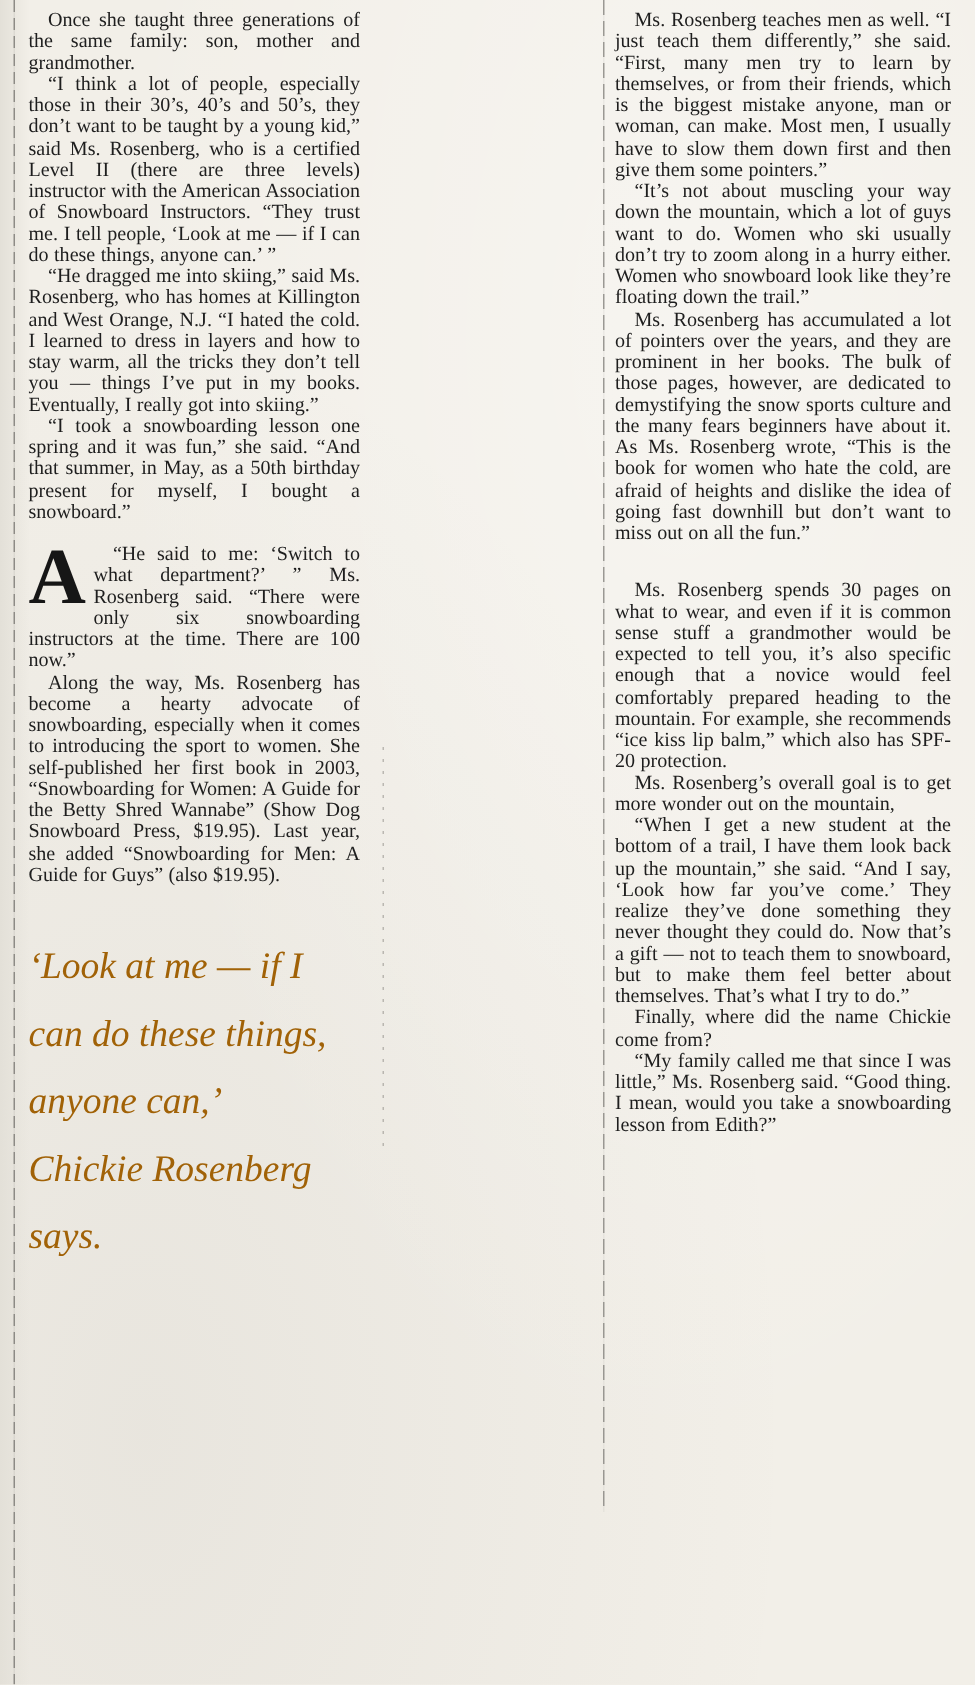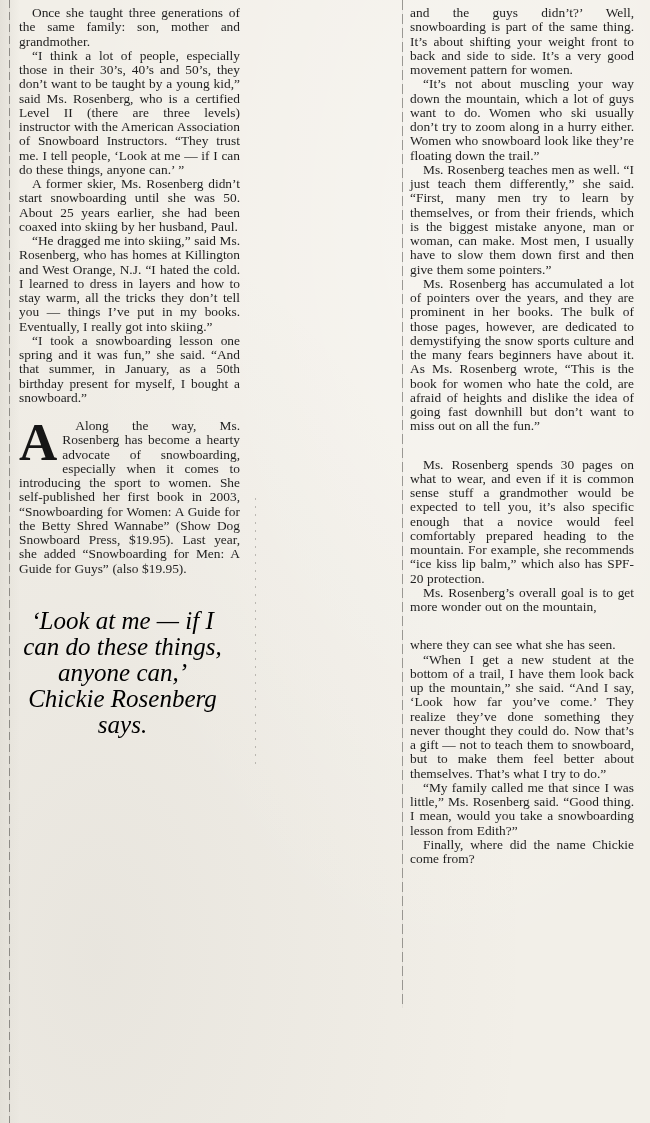--- a/index.html
+++ b/index.html
@@ -52,47 +52,45 @@
     font-size:53px;
     line-height:43px;
     padding:2px 5px 0 0;
     color:#161616;
   }
   .pull-quote {
     margin-top:32px;
     width:207px;
     font-style:italic;
     font-size:25px;
-    line-height:26px;
-    color:#000000;
-    text-align:center;
+    line-height:45px;
+    color:#a16207;
+    text-align:left;
   }
 </style>
 </head>
 <body>
 
 <div class="rule rule-left"></div>
 <div class="rule rule-mid"></div>
 <div class="rule rule-frag"></div>
 
 <div class="col col-left">
   <p class="art ind">Once she taught three generations of the same family: son, mother and grandmother.</p>
   <p class="art ind">“I think a lot of people, especially those in their 30’s, 40’s and 50’s, they don’t want to be taught by a young kid,” said Ms. Rosenberg, who is a certified Level II (there are three levels) instructor with the American Association of Snowboard Instructors. “They trust me. I tell people, ‘Look at me — if I can do these things, anyone can.’ ”</p>
-  <p class="art ind">A former skier, Ms. Rosenberg didn’t start snowboarding until she was 50. About 25 years earlier, she had been coaxed into skiing by her husband, Paul.</p>
   <p class="art ind">“He dragged me into skiing,” said Ms. Rosenberg, who has homes at Killington and West Orange, N.J. “I hated the cold. I learned to dress in layers and how to stay warm, all the tricks they don’t tell you — things I’ve put in my books. Eventually, I really got into skiing.”</p>
-  <p class="art ind">“I took a snowboarding lesson one spring and it was fun,” she said. “And that summer, in January, as a 50th birthday present for myself, I bought a snowboard.”</p>
+  <p class="art ind">“I took a snowboarding lesson one spring and it was fun,” she said. “And that summer, in May, as a 50th birthday present for myself, I bought a snowboard.”</p>
   <p class="art dropcap-para"><span class="dropcap">A</span></p>
+  <p class="art ind">“He said to me: ‘Switch to what department?’ ” Ms. Rosenberg said. “There were only six snowboarding instructors at the time. There are 100 now.”</p>
   <p class="art ind">Along the way, Ms. Rosenberg has become a hearty advocate of snowboarding, especially when it comes to introducing the sport to women. She self-published her first book in 2003, “Snowboarding for Women: A Guide for the Betty Shred Wannabe” (Show Dog Snowboard Press, $19.95). Last year, she added “Snowboarding for Men: A Guide for Guys” (also $19.95).</p>
   <div class="pull-quote">‘Look at me — if I can do these things, anyone can,’ Chickie Rosenberg says.</div>
 </div>
 
 <div class="col col-right">
-  <p class="art">and the guys didn’t?’ Well, snowboarding is part of the same thing. It’s about shifting your weight front to back and side to side. It’s a very good movement pattern for women.</p>
+  <p class="art ind">Ms. Rosenberg teaches men as well. “I just teach them differently,” she said. “First, many men try to learn by themselves, or from their friends, which is the biggest mistake anyone, man or woman, can make. Most men, I usually have to slow them down first and then give them some pointers.”</p>
   <p class="art ind">“It’s not about muscling your way down the mountain, which a lot of guys want to do. Women who ski usually don’t try to zoom along in a hurry either. Women who snowboard look like they’re floating down the trail.”</p>
-  <p class="art ind">Ms. Rosenberg teaches men as well. “I just teach them differently,” she said. “First, many men try to learn by themselves, or from their friends, which is the biggest mistake anyone, man or woman, can make. Most men, I usually have to slow them down first and then give them some pointers.”</p>
   <p class="art ind">Ms. Rosenberg has accumulated a lot of pointers over the years, and they are prominent in her books. The bulk of those pages, however, are dedicated to demystifying the snow sports culture and the many fears beginners have about it. As Ms. Rosenberg wrote, “This is the book for women who hate the cold, are afraid of heights and dislike the idea of going fast downhill but don’t want to miss out on all the fun.”</p>
   <p class="art ind sec-gap">Ms. Rosenberg spends 30 pages on what to wear, and even if it is common sense stuff a grandmother would be expected to tell you, it’s also specific enough that a novice would feel comfortably prepared heading to the mountain. For example, she recommends “ice kiss lip balm,” which also has SPF-20 protection.</p>
   <p class="art ind">Ms. Rosenberg’s overall goal is to get more wonder out on the mountain,</p>
-  <p class="art sec-gap">where they can see what she has seen.</p>
   <p class="art ind">“When I get a new student at the bottom of a trail, I have them look back up the mountain,” she said. “And I say, ‘Look how far you’ve come.’ They realize they’ve done something they never thought they could do. Now that’s a gift — not to teach them to snowboard, but to make them feel better about themselves. That’s what I try to do.”</p>
+  <p class="art ind">Finally, where did the name Chickie come from?</p>
   <p class="art ind">“My family called me that since I was little,” Ms. Rosenberg said. “Good thing. I mean, would you take a snowboarding lesson from Edith?”</p>
-  <p class="art ind">Finally, where did the name Chickie come from?</p>
 </div>
 
 </body></html>

